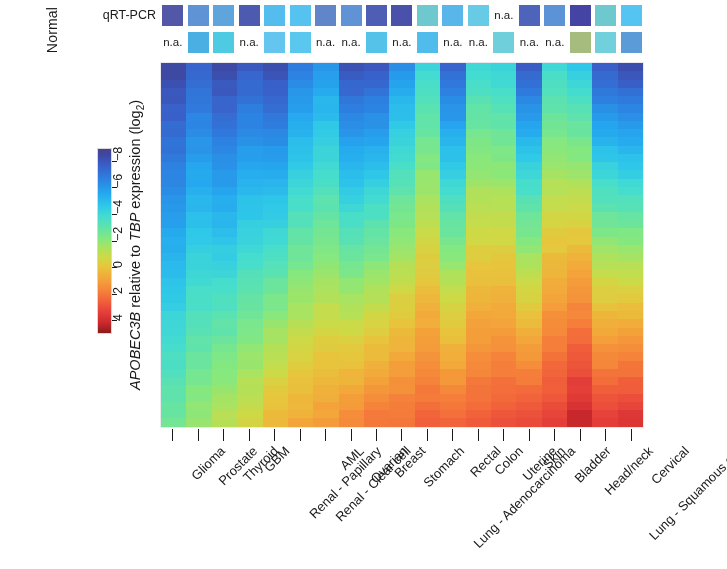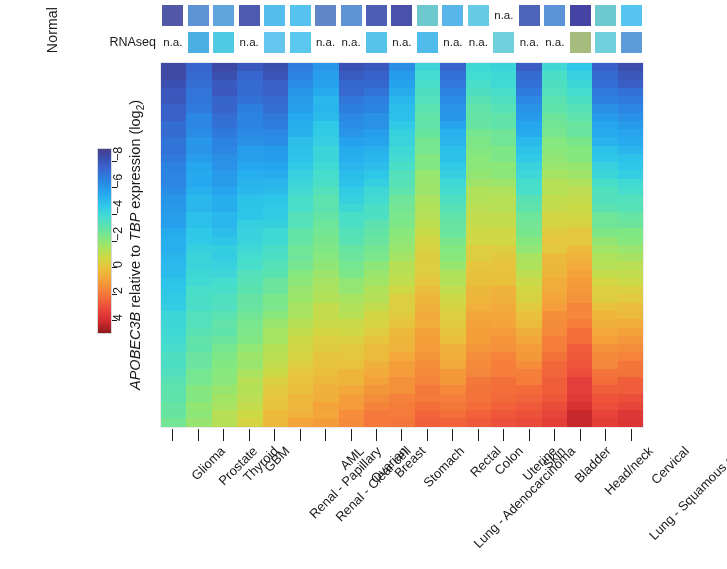--- a/index.html
+++ b/index.html
@@ -94,22 +94,22 @@
 </style>
 </head>
 <body>
 
 <div id="fig">
 
   <div class="normal-label">
     <span>Normal</span>
   </div>
 
-  <div class="row-label r2">
-    <span>RNAseq</span>
+  <div class="row-label r1">
+    <span>qRT-PCR</span>
   </div>
 
   <div class="ann-row r1" id="ann-row-0">
       <div class="ann-cell">
         <span class="ann-swatch" style="background: rgb(82, 87, 168);"></span>
       </div>
       <div class="ann-cell">
         <span class="ann-swatch" style="background: rgb(94, 147, 214);"></span>
       </div>
       <div class="ann-cell">

